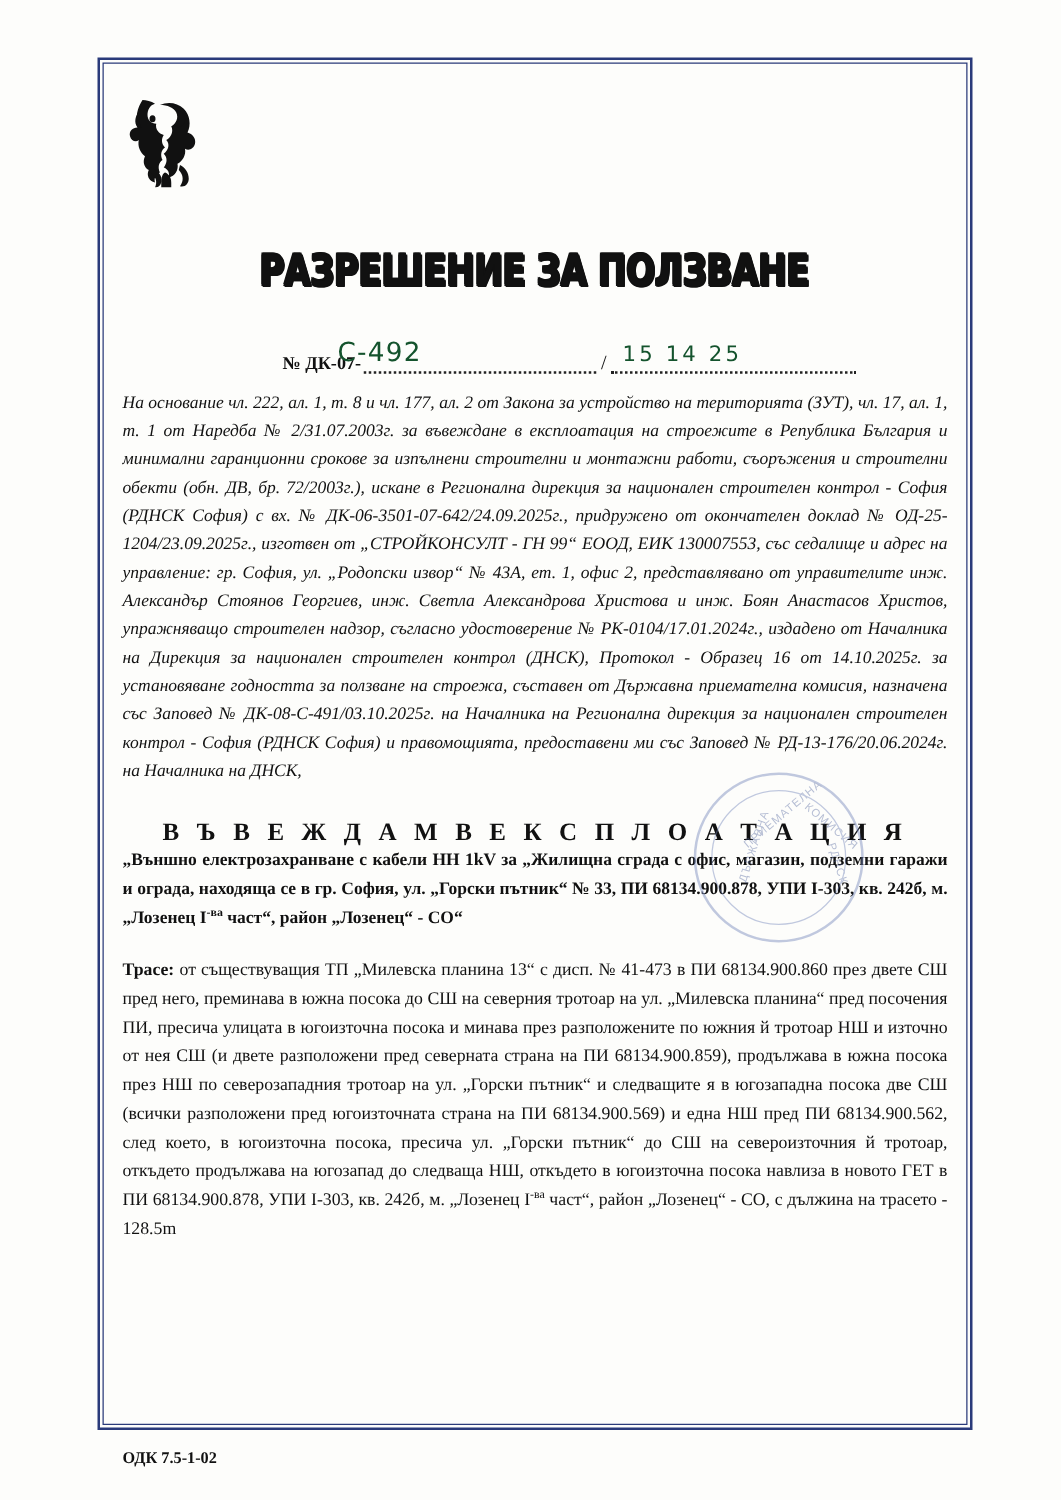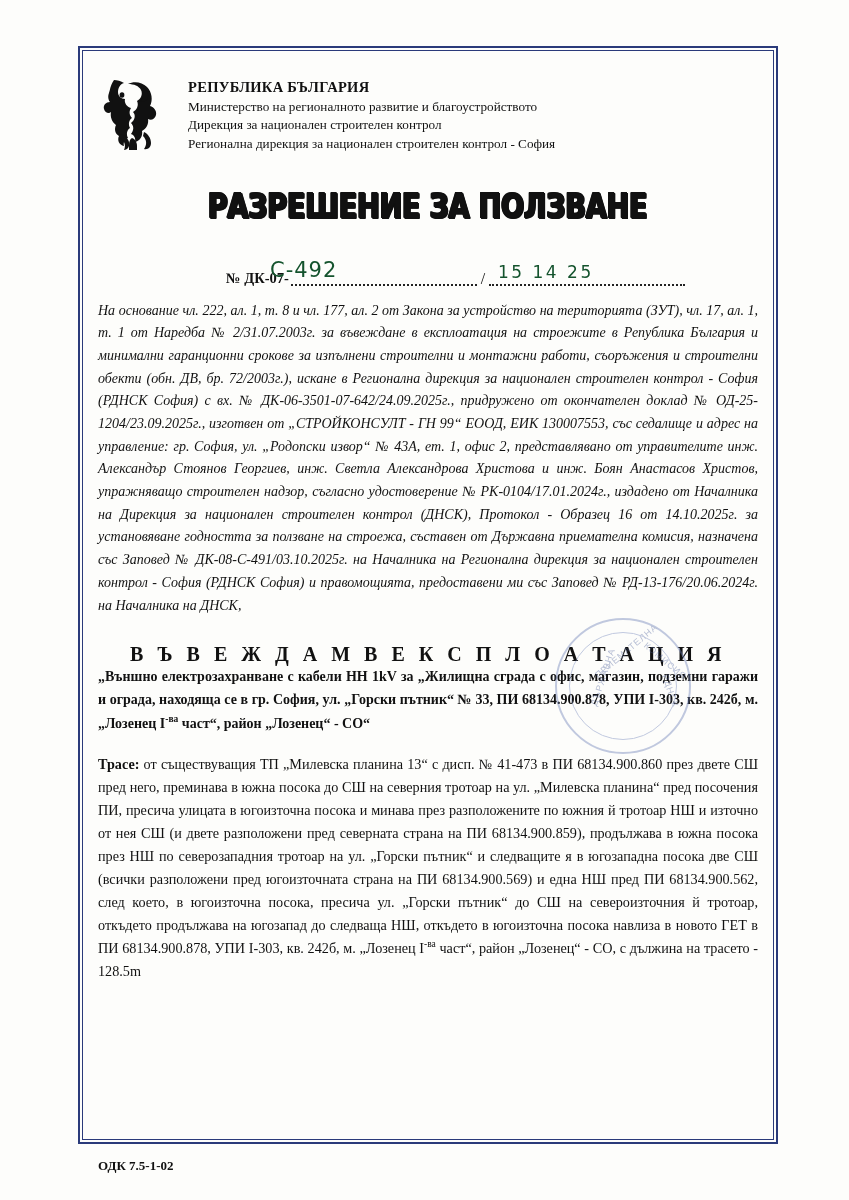--- a/index.html
+++ b/index.html
@@ -76,21 +76,21 @@
   .header-lines .l2,
   .header-lines .l3,
   .header-lines .l4 {
     font-size: 13.2px;
     line-height: 1.42;
   }
 
   
   .title-wrap {
     text-align: center;
-    margin-top: 32px;
+    margin-top: 48px;
     position: relative;
     height: 46px;
   }
   .doc-title {
     display: inline-block;
     font-family: "DejaVu Sans", sans-serif;
     font-weight: bold;
     font-size: 27px;
     letter-spacing: -0.5px;
     color: #111;
@@ -264,26 +264,20 @@
             <path d="M30 12 C36 9 44 10 49 15 C54 20 55 28 52 34 C56 35 59 39 58 43 C57 47 53 49 50 47 C51 52 48 57 44 59 C45 64 42 69 37 70 C38 66 36 63 33 62 C36 58 36 54 33 51 C37 48 38 43 35 40 C39 38 41 33 39 29 C43 27 45 22 43 18 C41 14 36 12 30 12 Z"></path>
             <path d="M44 16 C48 17 51 21 50 25 C49 29 45 31 42 29 C45 27 46 23 44 20 Z"></path>
             <path d="M22 62 C26 63 30 66 31 70 C32 74 30 78 26 78 C28 74 27 69 22 66 Z"></path>
             <path d="M46 60 C50 62 53 66 53 71 C53 75 50 78 46 77 C49 73 49 68 45 64 Z"></path>
             <path d="M34 66 C37 67 39 70 39 74 L39 78 L31 78 L31 73 C31 70 32 67 34 66 Z"></path>
             <ellipse cx="24" cy="23" rx="2.4" ry="2.8"></ellipse>
             <path d="M12 30 C9 26 10 20 14 17 C13 22 13 26 15 30 Z"></path>
           </g>
         </svg>
       </div>
-      <div class="header-lines">
-        <div class="l1">РЕПУБЛИКА БЪЛГАРИЯ</div>
-        <div class="l2">Министерство на регионалното развитие и благоустройството</div>
-        <div class="l3">Дирекция за национален строителен контрол</div>
-        <div class="l4">Регионална дирекция за национален строителен контрол - София</div>
-      </div>
     </div>
 
     <div class="title-wrap">
       <div class="doc-title">РАЗРЕШЕНИЕ ЗА ПОЛЗВАНЕ</div>
     </div>
 
     <div class="numline">
       <span class="lbl">№ ДК-07-</span>
       <span class="dots-a"></span>
       <span class="slash">/</span>

